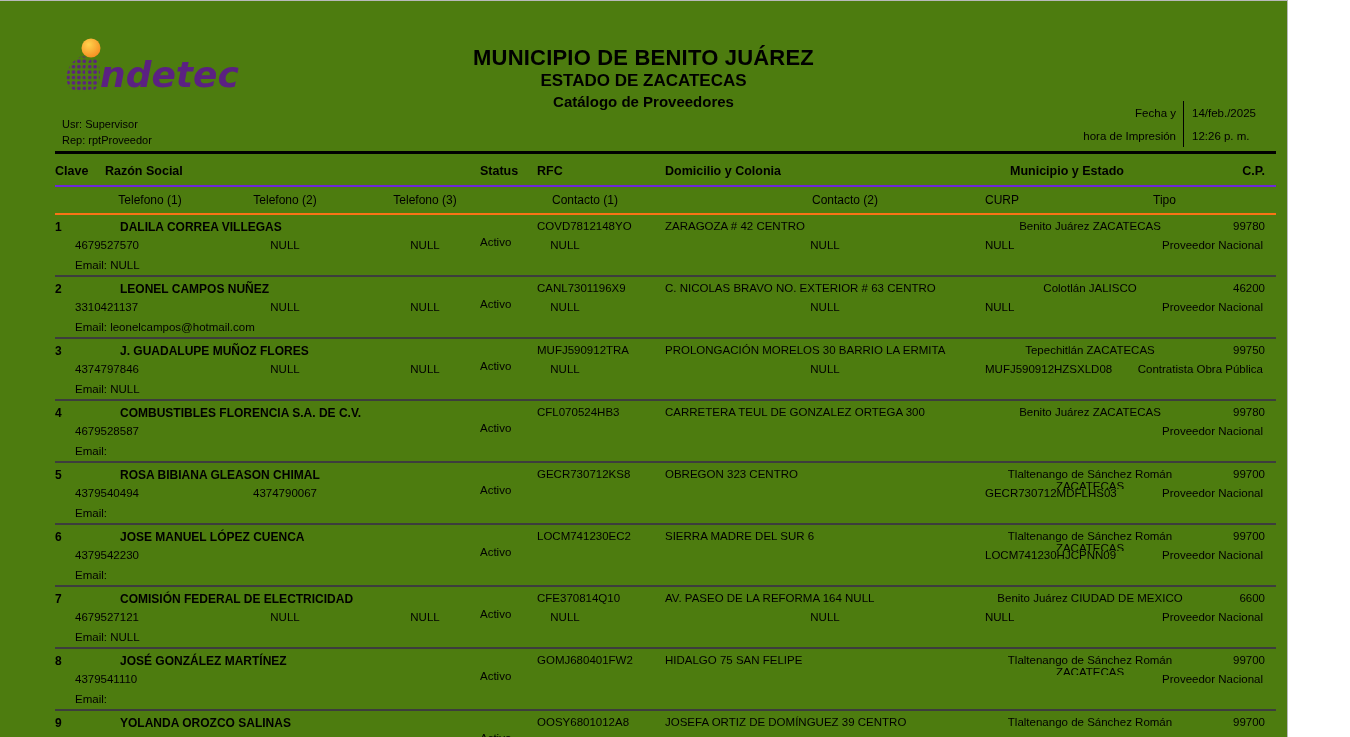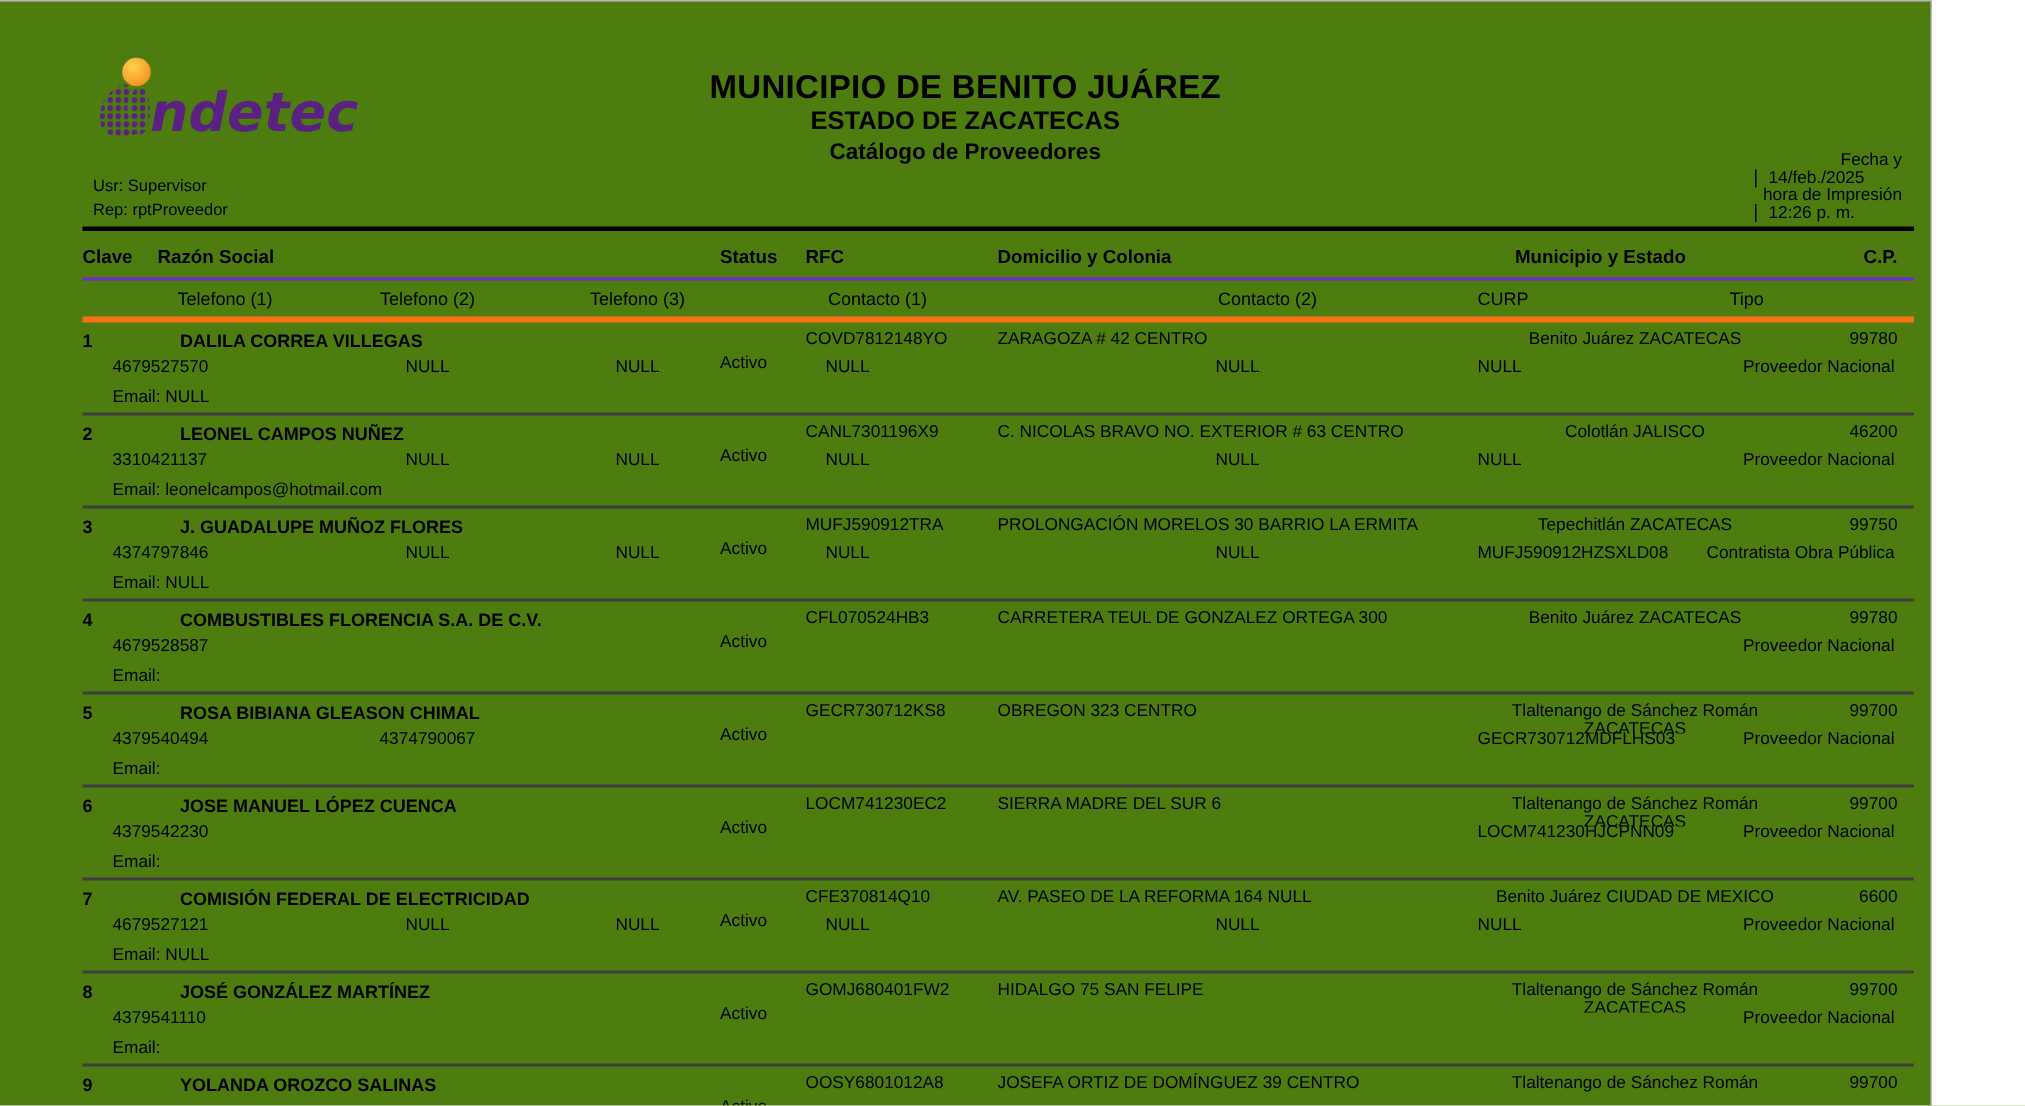--- a/index.html
+++ b/index.html
@@ -9,31 +9,31 @@
     border-top:1px solid #b9b9b9; border-right:1px solid #b9b9b9; overflow:hidden; }
 
   
   .logo { position:absolute; left:60px; top:36px; }
   .meta { position:absolute; left:62px; top:115px; font-size:11px; line-height:16px; }
   .titles { position:absolute; left:0; right:0; top:44px; text-align:center; }
   .t1 { font-size:22px; font-weight:bold; letter-spacing:0.2px; }
   .t2 { font-size:17px; font-weight:bold; }
   .t3 { font-size:15px; font-weight:bold; margin-top:2px; }
   .dateblock { position:absolute; top:100px; right:12px; font-size:11.5px; }
-  .daterow { display:flex; align-items:center; height:23px;flex-direction:column; }
+  .daterow { display:flex; align-items:center; height:23px; }
   .datelabel { width:118px; text-align:right; padding-right:7px; }
   .dateval { width:92px; border-left:1px solid #000; padding-left:8px; height:23px;
     display:flex; align-items:center; }
 
   
   .table { position:absolute; top:150px; left:55px; right:11px; border-top:3px solid #000; }
   .hrow1 { display:flex; align-items:flex-end; height:33px; padding-bottom:7px;
     border-bottom:2px solid #6d28d9; font-size:12.5px; font-weight:bold; }
   .hrow2 { display:flex; align-items:center; height:28px;
-    border-bottom:4px solid #f97316; font-size:12px; }
+    border-bottom:2px solid #f97316; font-size:12px; }
 
   .c-clave { width:50px; }
   .c-razon { width:375px; }
   .c-status{ width:57px;margin-top:16px; }
   .c-rfc   { width:128px; }
   .c-dom   { width:320px; }
   .c-muni  { width:210px; }
   .c-cp    { width:80px; text-align:right; padding-right:10px; }
   .h-muni  { padding-left:25px; }
 

